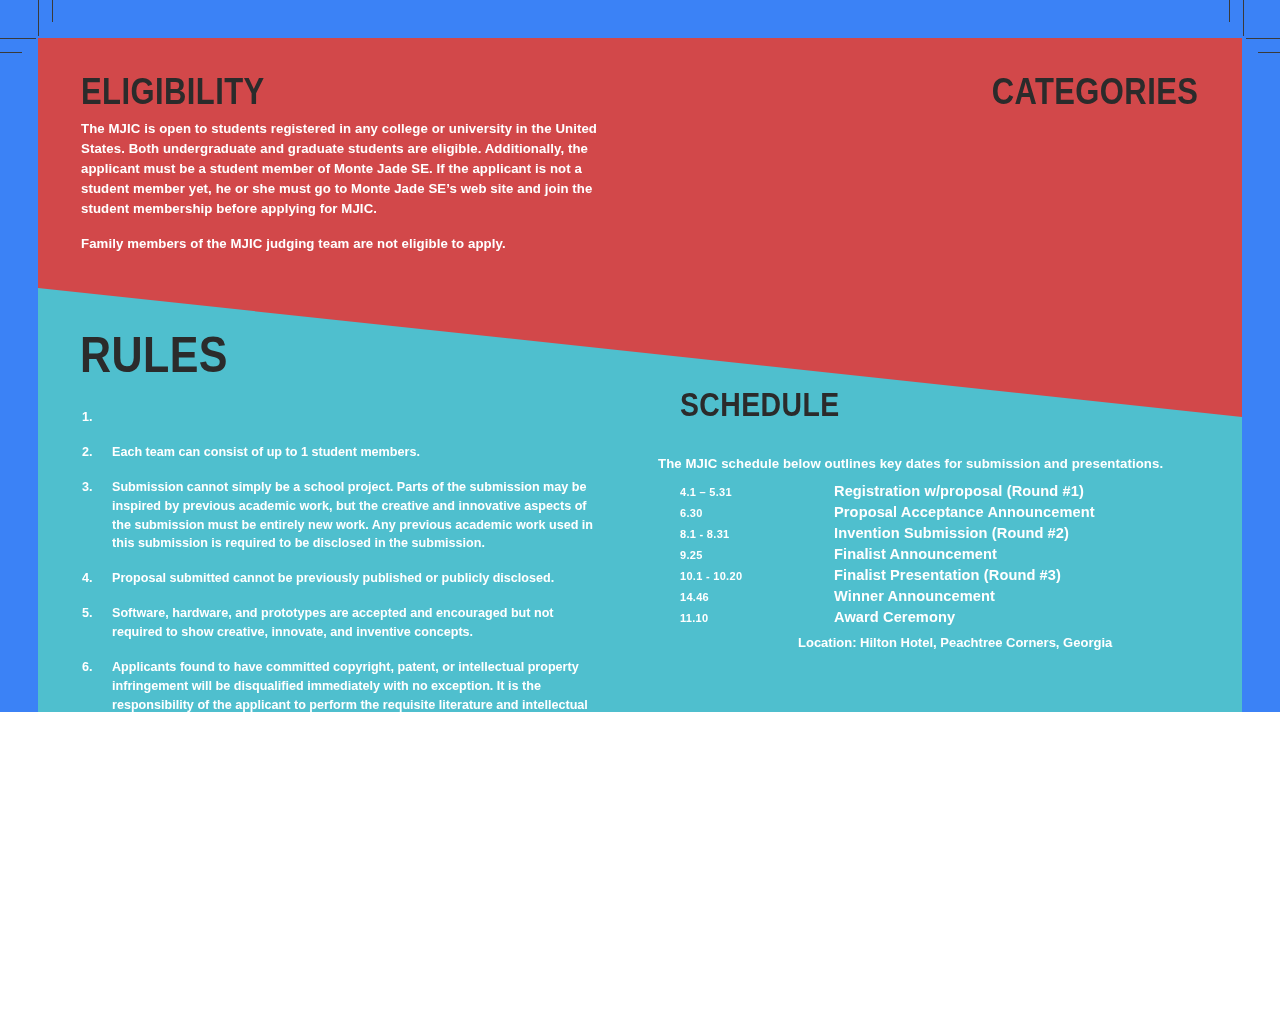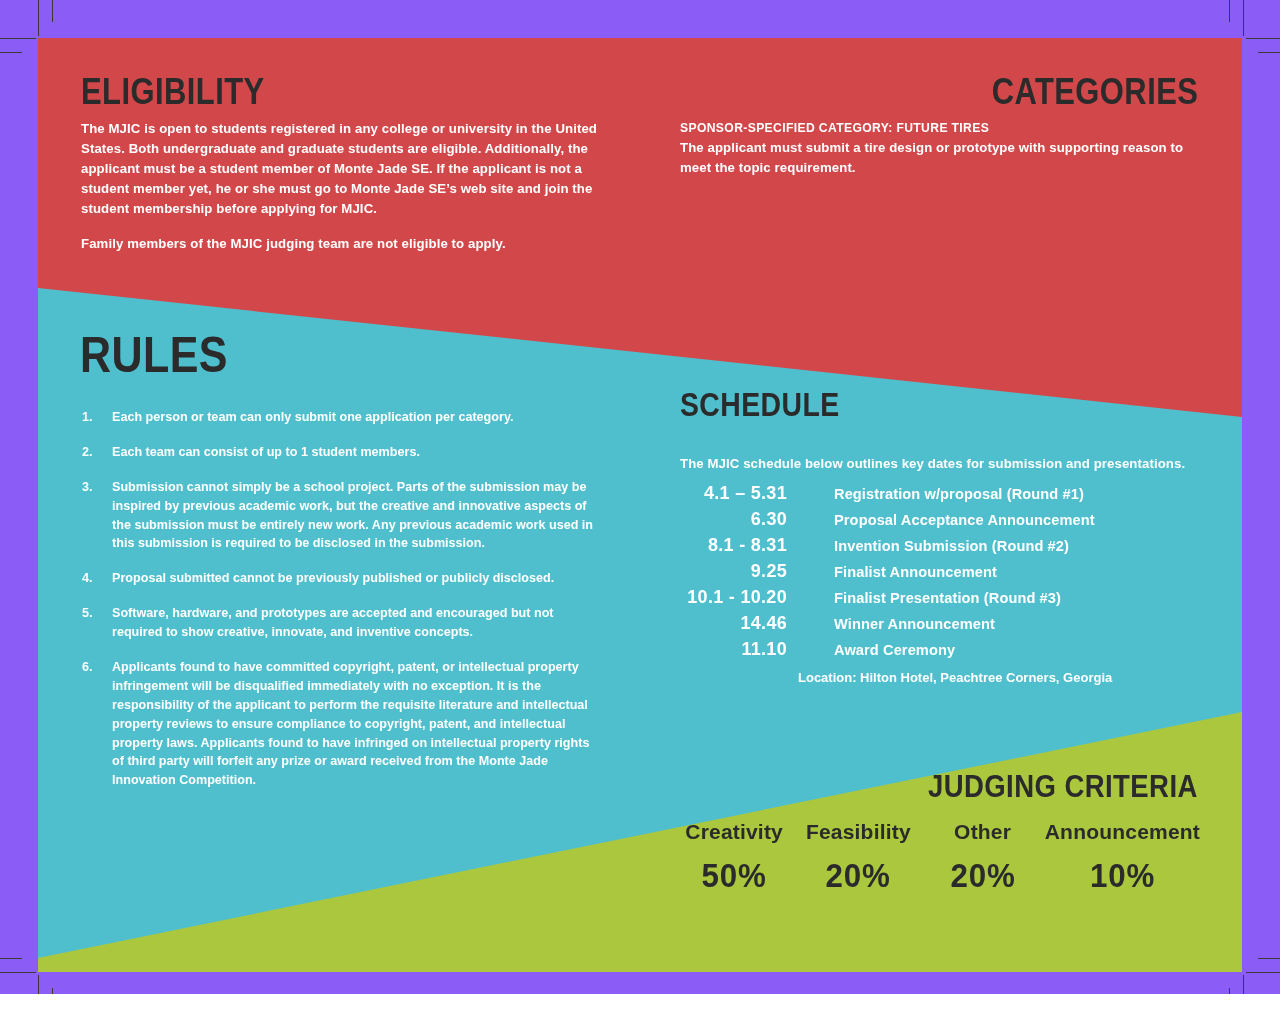--- a/index.html
+++ b/index.html
@@ -6,23 +6,23 @@
     margin: 0;
     padding: 0;
     background: #ffffff;
   }
   body {
     font-family: "Liberation Sans", sans-serif;
   }
   #page {
     position: relative;
     width: 1280px;
-    height: 994px;
+    height: 712px;
     overflow: hidden;
-    background: #8b5cf6;
+    background: #3b82f6;
   }
 
   
   .cropmark {
     position: absolute;
     background: #3a3a3a;
   }
 
   
   .panel {
@@ -142,42 +142,42 @@
 
   
   #schedule-title {
     position: absolute;
     left: 680px;
     top: 388px;
     font-size: 33px;
   }
   #schedule-intro {
     position: absolute;
-    left: 680px;
+    left: 658px;
     top: 441px;
     width: 520px;
   }
   #schedule-table {
     position: absolute;
     left: 680px;
     top: 483px;
     width: 520px;
   }
   .sched-row {
     display: flex;
     align-items: baseline;
     margin-bottom: 5px;
   }
   .sched-date {
     width: 107px;
     flex: none;
-    text-align: right;
-    color: #ffffff;
-    font-weight: bold;
-    font-size: 18px;
+    text-align: left;
+    color: #ffffff;
+    font-weight: bold;
+    font-size: 11px;
     letter-spacing: 0.3px;
     padding-right: 11px;
   }
   .sched-event {
     color: #ffffff;
     font-size: 14.6px;
     font-weight: bold;
     letter-spacing: 0.1px;
     margin-left: 36px;
   }
@@ -263,31 +263,26 @@
   <div class="content">
 
     <div class="heading" id="eligibility-title">ELIGIBILITY</div>
     <div id="eligibility-body" class="body-text">
       <p>The MJIC is open to students registered in any college or university in the United States. Both undergraduate and graduate students are eligible. Additionally, the applicant must be a student member of Monte Jade SE. If the applicant is not a student member yet, he or she must go to Monte Jade SE’s web site and join the student membership before applying for MJIC.</p>
       <p>Family members of the MJIC judging team are not eligible to apply.</p>
     </div>
 
     <div class="heading right" id="categories-title">CATEGORIES</div>
     <div id="categories-body">
-      <div class="cat-block">
-        <div class="sub-head">SPONSOR-SPECIFIED CATEGORY: FUTURE TIRES</div>
-        <p class="body-text">The applicant must submit a tire design or prototype with supporting reason to meet the topic requirement.</p>
-      </div>
     </div>
 
     <div class="heading" id="rules-title">RULES</div>
     <div id="rules-list">
       <div class="rule-row">
         <div class="rule-num">1.</div>
-        <div class="rule-text">Each person or team can only submit one application per category.</div>
       </div>
       <div class="rule-row">
         <div class="rule-num">2.</div>
         <div class="rule-text">Each team can consist of up to 1 student members.</div>
       </div>
       <div class="rule-row">
         <div class="rule-num">3.</div>
         <div class="rule-text">Submission cannot simply be a school project. Parts of the submission may be inspired by previous academic work, but the creative and innovative aspects of the submission must be entirely new work. Any previous academic work used in this submission is required to be disclosed in the submission.</div>
       </div>
       <div class="rule-row">

